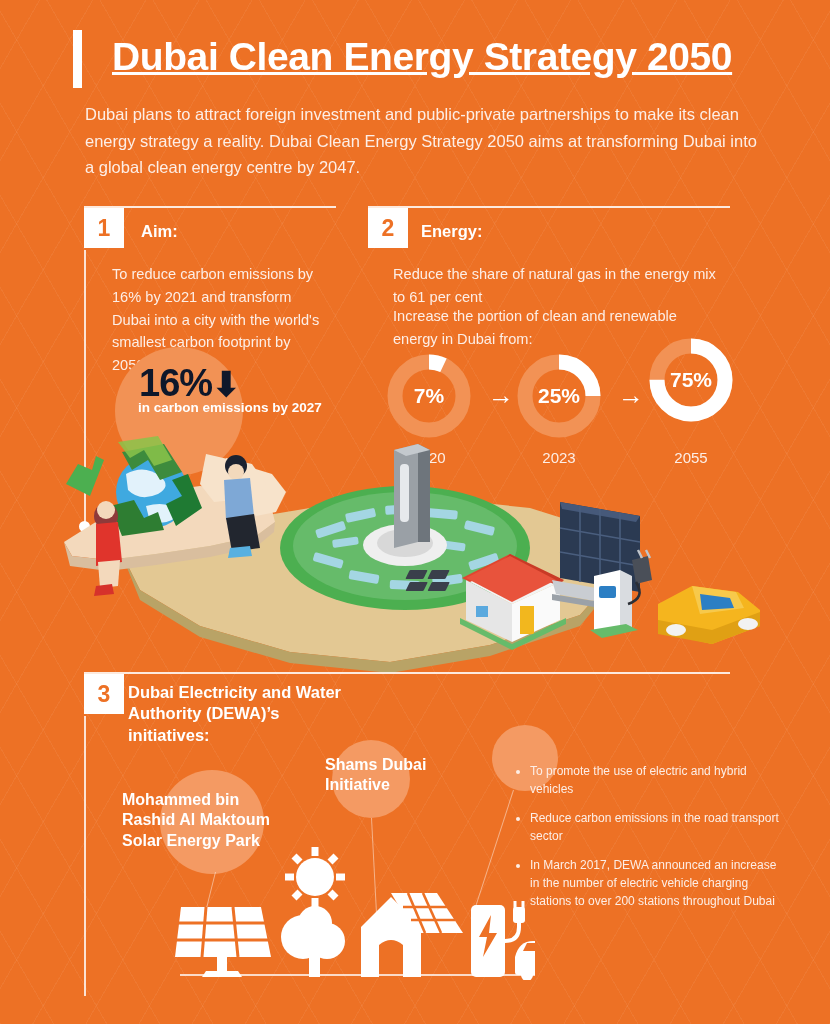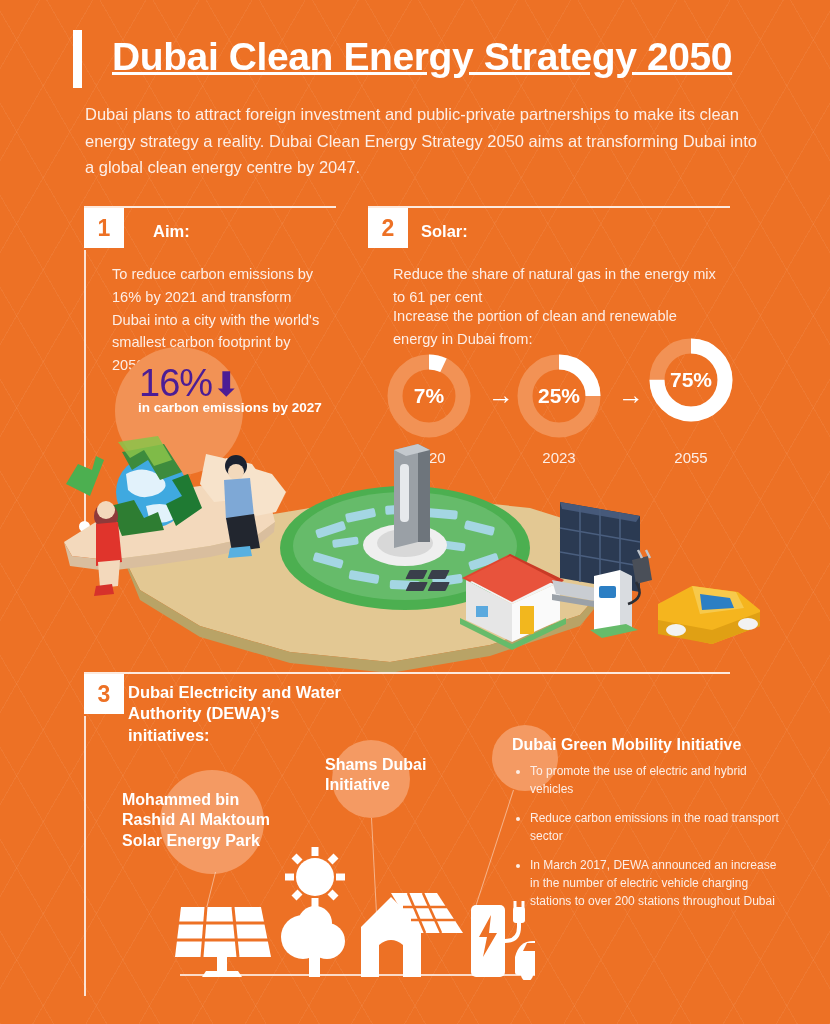--- a/index.html
+++ b/index.html
@@ -39,21 +39,21 @@
   }
   .rule{position:absolute;height:1.5px;background:rgba(255,255,255,.85);}
   .vline{position:absolute;width:1.5px;background:rgba(255,255,255,.8);}
   .vdot{position:absolute;width:11px;height:11px;border-radius:50%;background:#fff;}
   .sec-title{position:absolute;font-size:16.5px;font-weight:bold;color:#fff;line-height:1.3;}
 
   .body-txt{position:absolute;font-size:14.6px;line-height:1.56;color:#fdeee6;}
 
   
   .pale-circle{position:absolute;border-radius:50%;background:#F29255;}
-  .big-pct{position:absolute;font-size:38px;font-weight:normal;color:#4c1d95;letter-spacing:-1px;}
+  .big-pct{position:absolute;font-size:38px;font-weight:bold;color:#0f172a;letter-spacing:-1px;}
   .big-pct-sub{position:absolute;font-size:13.5px;font-weight:bold;color:#fff;}
 
   
   .donut{position:absolute;width:92px;height:92px;}
   .donut svg{display:block;}
   .donut-val{
     position:absolute;inset:0;display:flex;align-items:center;justify-content:center;
     font-size:21px;font-weight:bold;color:#fff;
   }
   .donut-year{position:absolute;width:92px;text-align:center;font-size:15px;color:#fdeee6;}
@@ -76,36 +76,36 @@
 
   <div class="title-bar" data-name="title-accent-bar"></div>
   <div class="title layer" data-name="page-title">Dubai Clean Energy Strategy 2050</div>
   <div class="intro layer" data-name="intro-paragraph">Dubai plans to attract foreign investment and public-private partnerships to make its clean energy strategy a reality. Dubai Clean Energy Strategy 2050 aims at transforming Dubai into a global clean energy centre by 2047.</div>
 
   <div class="rule layer" data-name="section-1-rule" style="left:84px;top:206px;width:252px;"></div>
   <div class="badge layer" data-name="section-1-badge">
     <span data-name="section-1-number">1</span>
   </div>
   <style>.badge[data-name="section-1-badge"]{left:84px;top:208px;}</style>
-  <div class="sec-title layer" data-name="section-1-title" style="left:141px;top:221px;width:180px;margin-left:12px;">Aim:</div>
+  <div class="sec-title layer" data-name="section-1-title" style="left:141px;top:221px;width:180px;">Aim:</div>
   <div class="vline layer" data-name="section-1-vertical-line" style="left:84px;top:250px;height:275px;"></div>
   <div class="vdot layer" data-name="section-1-line-dot" style="left:79px;top:521px;"></div>
   <div class="body-txt layer" data-name="section-1-body" style="left:112px;top:263px;width:218px;">To reduce carbon emissions by 16% by 2021 and transform Dubai into a city with the world's smallest carbon footprint by 2050.</div>
 
   <div class="pale-circle layer" data-name="aim-highlight-circle" style="left:115px;top:347px;width:128px;height:128px;"></div>
   <div class="big-pct layer" data-name="aim-percent-value" style="left:139px;top:362px;">
     <span data-name="aim-percent-text">16%</span><span data-name="down-arrow-icon" style="font-size:34px;">⬇</span>
   </div>
   <div class="big-pct-sub layer" data-name="aim-percent-caption" style="left:138px;top:400px;width:220px;">in carbon emissions by 2027</div>
 
   <div class="rule layer" data-name="section-2-rule" style="left:368px;top:206px;width:362px;"></div>
   <div class="badge layer" data-name="section-2-badge" style="left:368px;top:208px;">
     <span data-name="section-2-number">2</span>
   </div>
-  <div class="sec-title layer" data-name="section-2-title" style="left:421px;top:221px;width:180px;">Solar:</div>
+  <div class="sec-title layer" data-name="section-2-title" style="left:421px;top:221px;width:180px;">Energy:</div>
   <div class="body-txt layer" data-name="section-2-body-1" style="left:393px;top:263px;width:330px;">Reduce the share of natural gas in the energy mix to 61 per cent</div>
   <div class="body-txt layer" data-name="section-2-body-2" style="left:393px;top:305px;width:330px;">Increase the portion of clean and renewable energy in Dubai from:</div>
 
   <div class="donut layer" data-name="donut-chart-2020" style="left:383px;top:350px;">
     <svg width="92" height="92" viewBox="0 0 92 92" aria-hidden="true">
       <circle cx="46" cy="46" r="34" fill="none" stroke="#F29255" stroke-width="15"></circle>
       <circle data-name="donut-arc-2020" cx="46" cy="46" r="34" fill="none" stroke="#FFFFFF" stroke-width="15" stroke-dasharray="14.96 198.6" transform="rotate(-90 46 46)"></circle>
     </svg>
     <div class="donut-val" data-name="donut-value-2020">7%</div>
   </div>
@@ -258,21 +258,20 @@
 
   <div class="cap-circle layer" data-name="initiative-1-circle" style="left:160px;top:770px;width:104px;height:104px;"></div>
   <div class="cap-label layer" data-name="initiative-1-label" style="left:122px;top:790px;width:172px;">Mohammed bin Rashid Al Maktoum Solar Energy Park</div>
   <div class="leader layer" data-name="initiative-1-leader-line" style="left:215px;top:872px;height:50px;transform:rotate(14deg);"></div>
 
   <div class="cap-circle layer" data-name="initiative-2-circle" style="left:332px;top:740px;width:78px;height:78px;"></div>
   <div class="cap-label layer" data-name="initiative-2-label" style="left:325px;top:755px;width:140px;">Shams Dubai Initiative</div>
   <div class="leader layer" data-name="initiative-2-leader-line" style="left:371px;top:818px;height:100px;transform:rotate(-3deg);"></div>
 
   <div class="cap-circle layer" data-name="initiative-3-circle" style="left:492px;top:725px;width:66px;height:66px;"></div>
-  <div class="cap-label layer" data-name="initiative-3-label" style="left:512px;top:735px;width:280px;">Dubai Green Mobility Initiative</div>
   <div class="leader layer" data-name="initiative-3-leader-line" style="left:513px;top:790px;height:130px;transform:rotate(18deg);"></div>
 
   <div class="bullets layer" data-name="initiative-3-bullets" style="left:512px;top:762px;width:268px;">
     <ul>
       <li data-name="bullet-item">To promote the use of electric and hybrid vehicles</li>
       <li data-name="bullet-item">Reduce carbon emissions in the road transport sector</li>
       <li data-name="bullet-item">In March 2017, DEWA announced an increase in the number of electric vehicle charging stations to over 200 stations throughout Dubai</li>
     </ul>
   </div>
 

